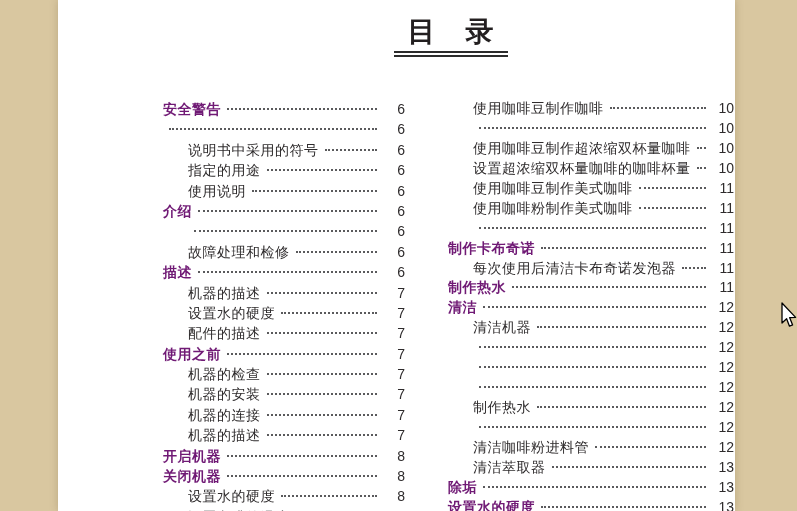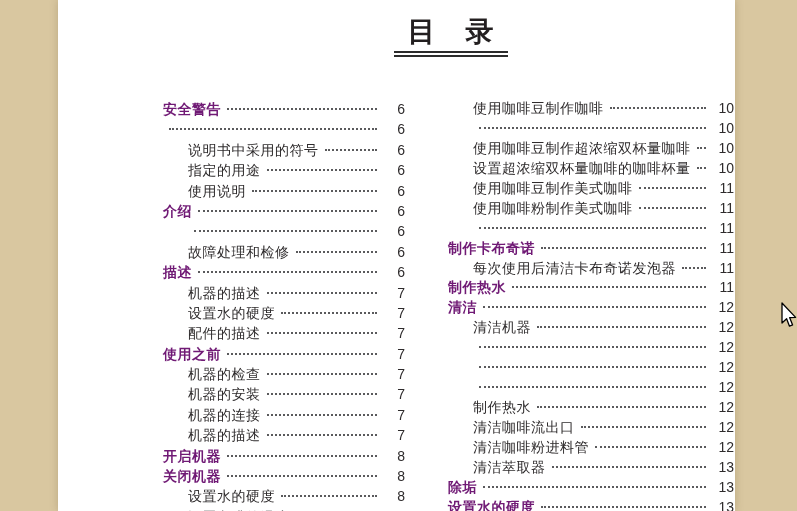--- a/index.html
+++ b/index.html
@@ -275,21 +275,20 @@
       <div class="row lvl2">
         <span class="leader"></span>
         <span class="n">12</span>
       </div>
       <div class="row lvl2">
         <span class="t">制作热水</span>
         <span class="leader"></span>
         <span class="n">12</span>
       </div>
       <div class="row lvl2">
-        <span class="t">清洁咖啡流出口</span>
         <span class="leader"></span>
         <span class="n">12</span>
       </div>
       <div class="row lvl2">
         <span class="t">清洁咖啡粉进料管</span>
         <span class="leader"></span>
         <span class="n">12</span>
       </div>
       <div class="row lvl2">
         <span class="t">清洁萃取器</span>

